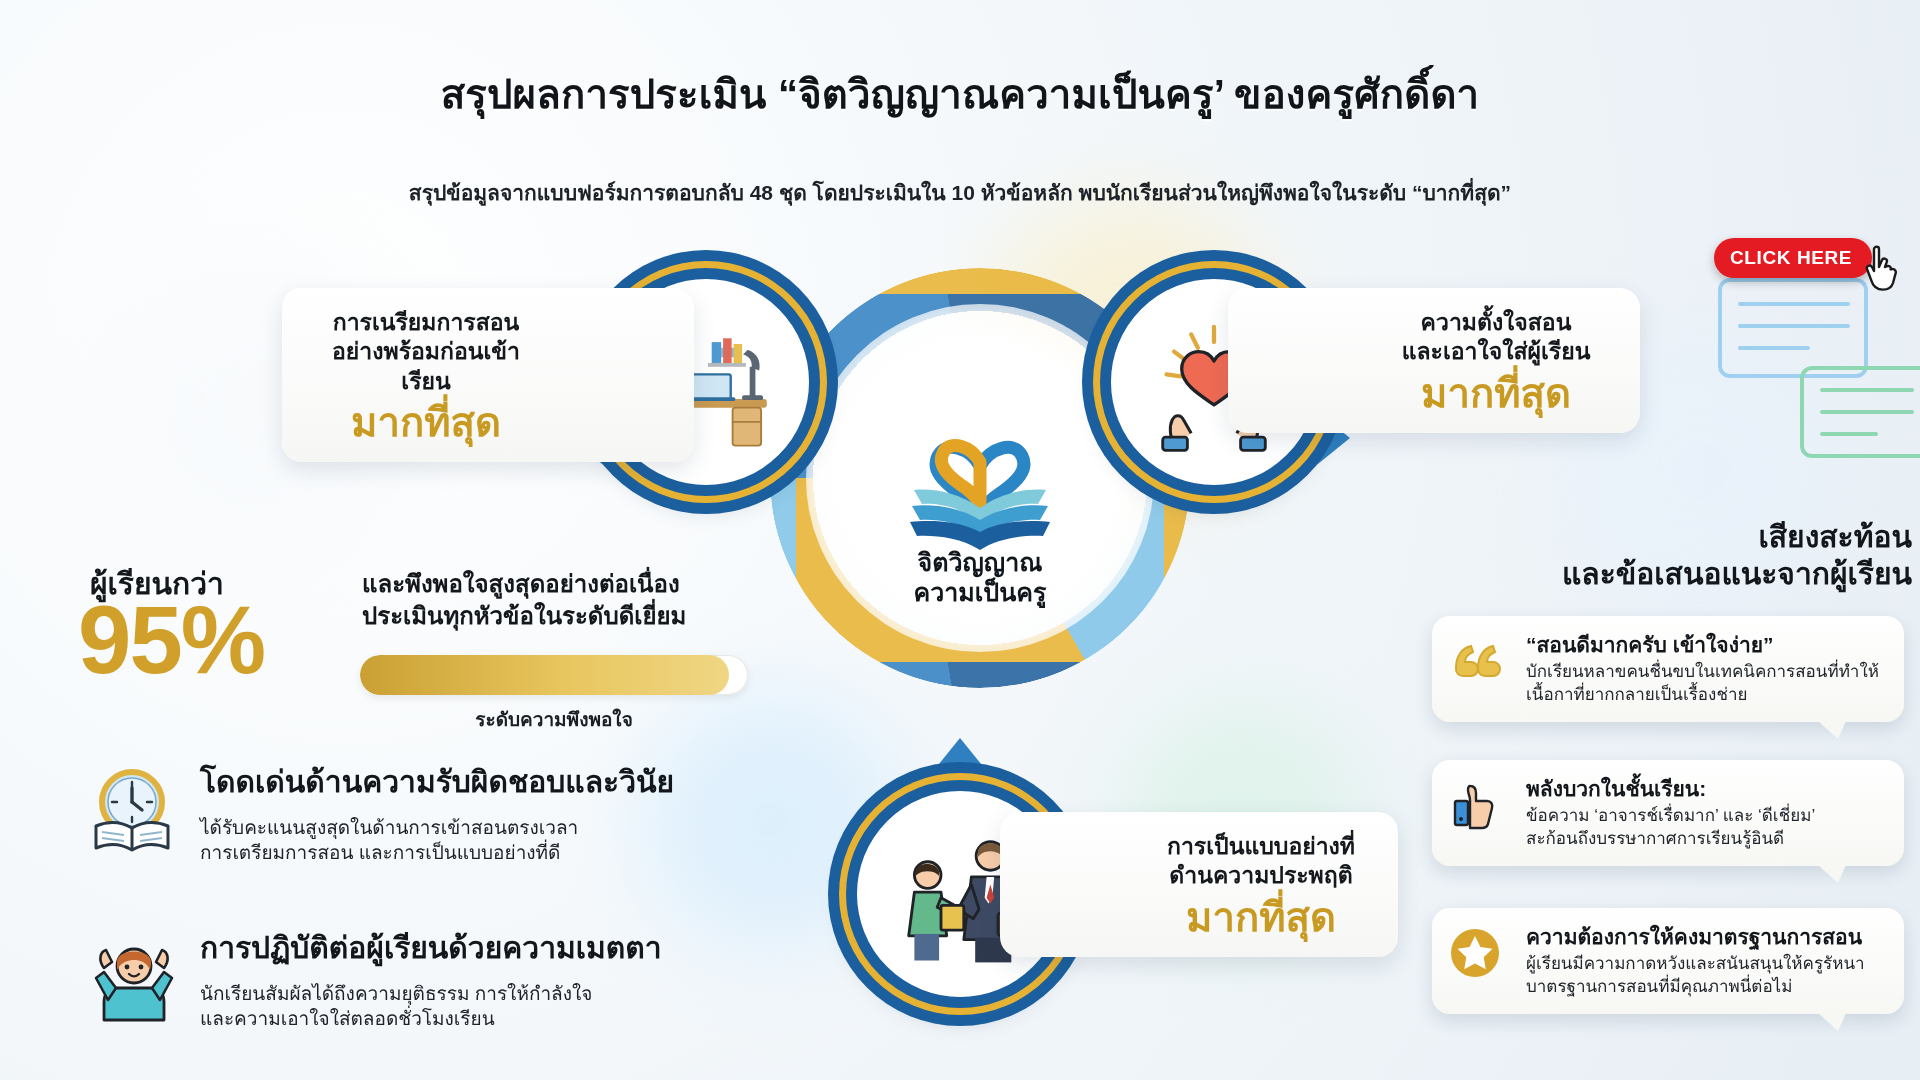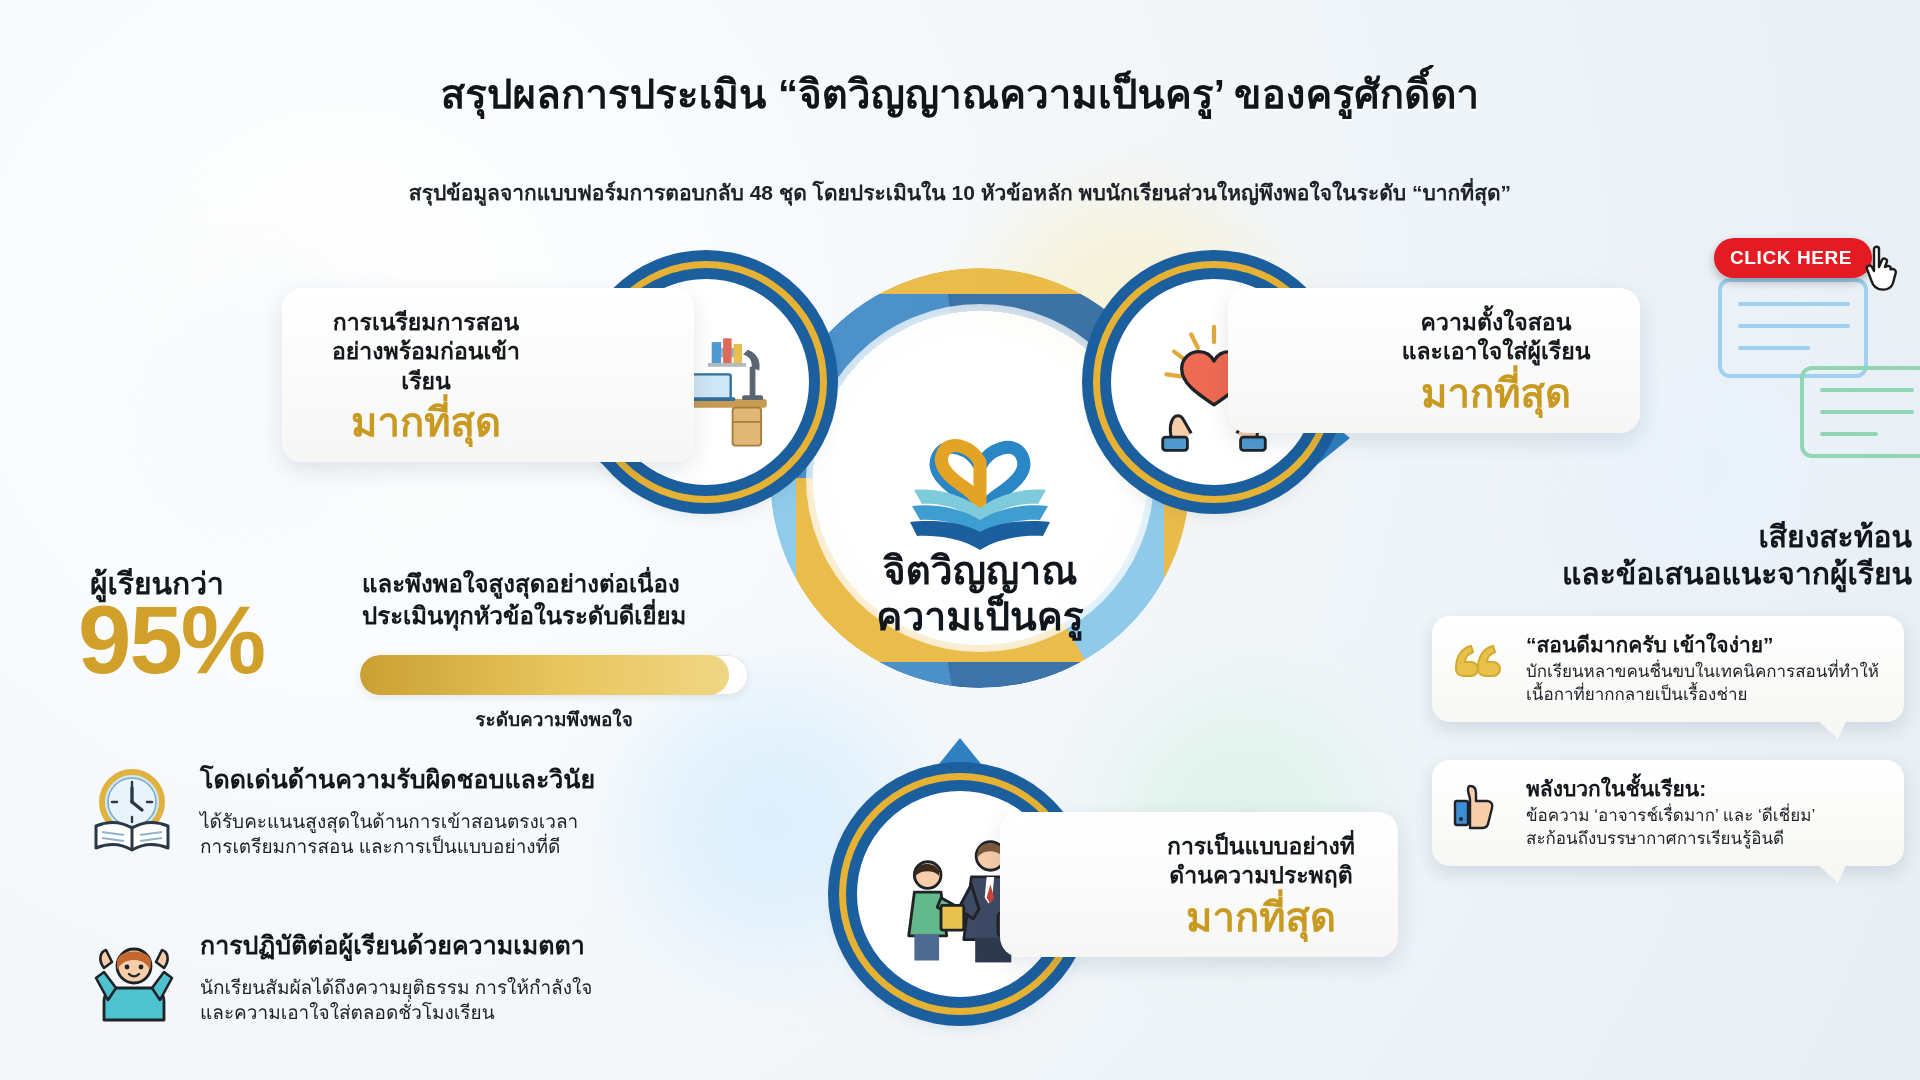--- a/index.html
+++ b/index.html
@@ -72,21 +72,21 @@
             mask: radial-gradient(circle, transparent 0 167px, #000 167px 210px, transparent 210px);
     opacity: .85;
   }
   .ring-inner-glow {
     position: absolute; left: 806px; top: 304px; width: 348px; height: 348px;
     border-radius: 50%; background: radial-gradient(circle, #ffffff 55%, rgba(255,255,255,.2) 100%);
   }
 
   .center-label {
     position: absolute; left: 800px; top: 548px; width: 360px;
-    text-align: center; font-size: 39px; font-weight: 800; color: #10161c; line-height: 1.18;
+    text-align: center; font-size: 25px; font-weight: 800; color: #10161c; line-height: 1.18;
   }
   .center-logo { position: absolute; left: 868px; top: 404px; width: 224px; height: 150px; }
 
   
   .node {
     position: absolute; width: 228px; height: 228px; border-radius: 50%;
     background: #fff;
     border: 11px solid #1b5f9e;
     box-shadow: 0 0 0 7px #e6b234, 0 0 0 18px #1b5f9e, 0 10px 24px rgba(20,50,80,.25);
     display: flex; align-items: center; justify-content: center;
@@ -139,21 +139,21 @@
   .bar-fill { height: 100%; border-radius: 20px; background: linear-gradient(90deg, #caa033 0%, #e8c65e 55%, #f0d684 100%); }
   .bar-label {
     position: absolute; left: 360px; top: 704px; width: 388px; text-align: center;
     font-size: 19px; font-weight: 600; color: #1b1f25;
   }
 
   
   .feat { position: absolute; display: flex; gap: 18px; align-items: flex-start; }
   .feat .ficon { width: 96px; height: 96px; flex: 0 0 96px; }
   .feat .fbody { padding-top: 2px; }
-  .feat .fhead { font-size: 25px; font-weight: 800; color: #13171c; line-height: 1.2; }
+  .feat .fhead { font-size: 30px; font-weight: 800; color: #13171c; line-height: 1.2; }
   .feat .ftext { font-size: 19px; font-weight: 500; color: #1d2228; line-height: 1.34; margin-top: 15px; }
   .f1 { left: 86px; top: 762px; }
   .f2 { left: 86px; top: 928px; }
 
   
   .right-head {
     position: absolute; left: 1380px; top: 518px; width: 532px;
     text-align: right; font-size: 30px; font-weight: 800; color: #13171c; line-height: 1.24;
   }
   .tcard {
@@ -401,14 +401,27 @@
     </svg>
     <div>
       <div class="thead">พลังบวกในชั้นเรียน:</div>
       <div class="ttext">
         <div>ข้อความ ‘อาจารช์เรื่ดมาก’ และ ‘ดีเชี่ยม’</div>
         <div>สะก้อนถึงบรรษากาศการเรียนรู้อินดี</div>
       </div>
     </div>
   </div>
 
+  <div class="tcard t3">
+    <svg class="ticon" viewBox="0 0 54 54">
+      <circle cx="27" cy="27" r="24" fill="#d8a42c"></circle>
+      <path d="M27 10l5.4 11 12.1 1.7-8.8 8.5 2.1 12L27 37.5 16.2 43.2l2.1-12-8.8-8.5L21.6 21z" fill="#ffffff"></path>
+    </svg>
+    <div>
+      <div class="thead">ความต้องการให้คงมาตรฐานการสอน</div>
+      <div class="ttext">
+        <div>ผู้เรียนมีความกาดหวังและสนันสนุนให้ครูรัหนา</div>
+        <div>บาตรฐานการสอนที่มีคุณภาพนี่ต่อไม่</div>
+      </div>
+    </div>
+  </div>
 
 </div>
 
 </body></html>

